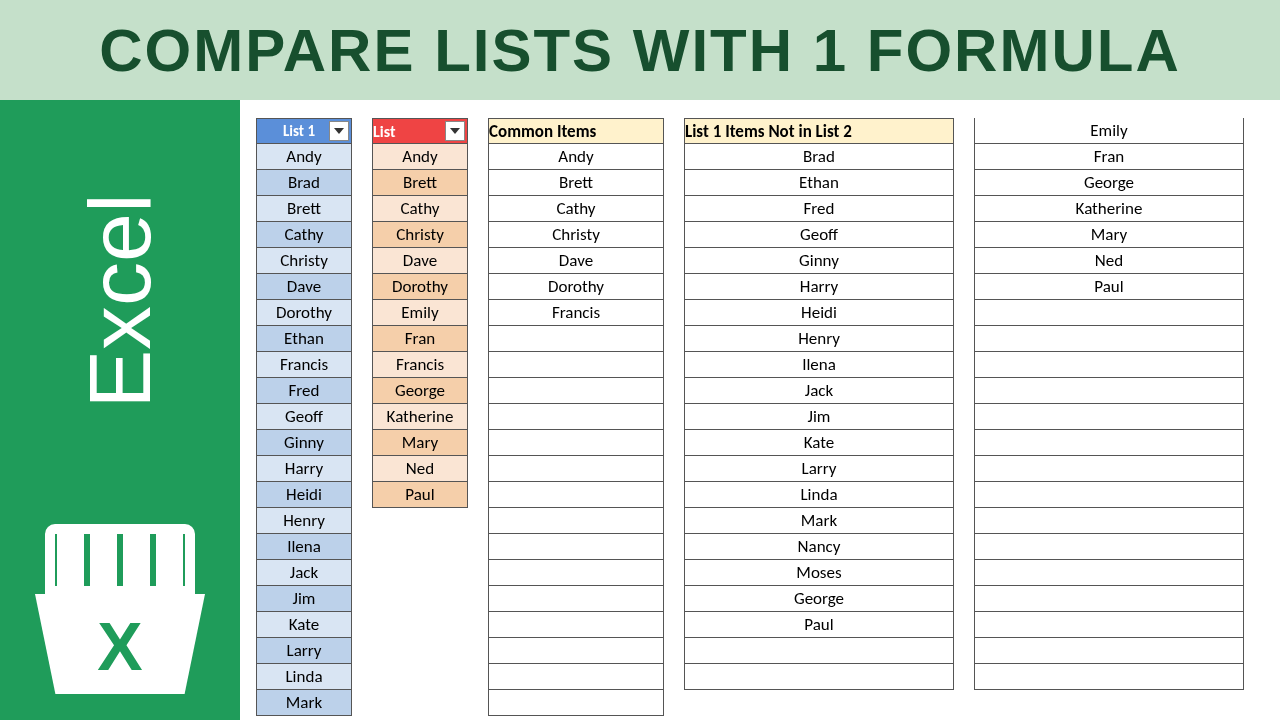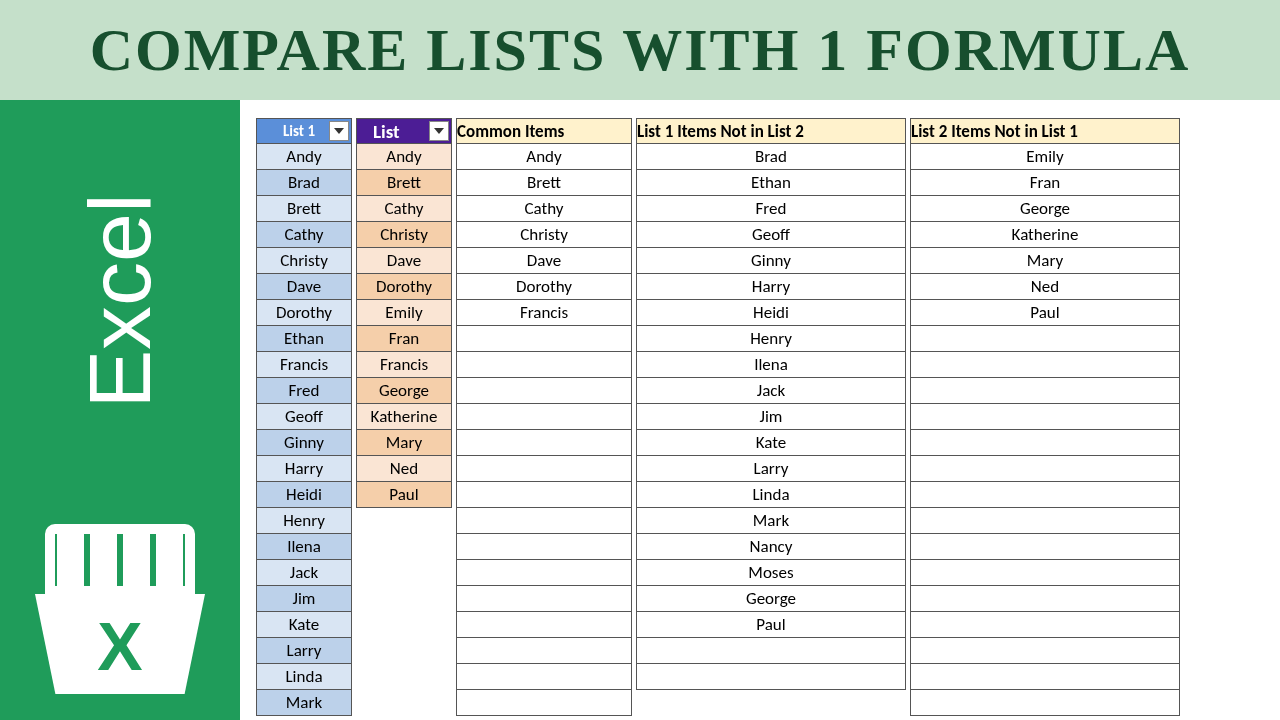--- a/index.html
+++ b/index.html
@@ -1,31 +1,31 @@
 <!DOCTYPE html>
 <html><head>
 <meta charset="utf-8">
 <style>
 *{box-sizing:border-box;margin:0;padding:0}
 body{width:1280px;height:720px;font-family:Calibri,Arial,sans-serif;background:#fff;overflow:hidden}
 .banner{height:100px;background:#c5e0ca;display:flex;align-items:center;justify-content:center}
-.banner-text{font-family:Liberation Serif, serif;font-weight:900;font-size:60px;letter-spacing:2px;color:#174f2e;text-transform:uppercase}
+.banner-text{font-family:Liberation Sans, sans-serif;font-weight:900;font-size:60px;letter-spacing:2px;color:#174f2e;text-transform:uppercase}
 .content{display:flex;height:620px}
 .excel-badge{width:240px;background:#1f9c5a;display:flex;flex-direction:column;align-items:center;justify-content:space-between;padding:30px 0 20px}
 .excel-label{transform:rotate(-90deg);color:#fff;font-size:88px;font-weight:300;font-family:"Segoe UI Light","Segoe UI",Arial,sans-serif;white-space:nowrap;margin-top:120px}
 .excel-icon{width:170px;height:170px;position:relative;margin-bottom:6px}
 .tablet{position:absolute;top:0;left:10px;width:150px;height:72px;border:10px solid #fff;border-radius:10px 10px 0 0;display:flex;gap:6px;padding:0 2px}
 .tablet span{flex:1;background:#fff;height:52px}
 .cart{position:absolute;bottom:0;left:0;width:170px;height:100px;background:#fff;clip-path:polygon(0 0,100% 0,88% 100%,12% 100%)}
 .cart-x{position:absolute;left:50%;bottom:18px;transform:translateX(-50%);width:60px;height:60px;font-size:68px;font-weight:900;color:#1f9c5a;font-family:Arial,sans-serif;line-height:60px;text-align:center}
-.tables{display:flex;padding:18px 0 0 16px;gap:4px}
+.tables{display:flex;padding:18px 0 0 16px;gap:20px}
 .col{display:flex;flex-direction:column}
 .hdr{height:26px;display:flex;align-items:center;justify-content:flex-start;font-weight:bold;font-size:17px;color:#000;position:relative;border:1px solid #555}
 .hdr.blue{background:#5b8fd9;color:#fff;font-size:15px;justify-content:flex-start;padding-left:26px}
-.hdr.orange{background:#4c1d95;color:#fff;font-size:19px;justify-content:flex-start;padding-left:16px}
+.hdr.orange{background:#ef4444;color:#fff;font-size:16px;justify-content:flex-start;}
 .hdr.yellow{background:#fff2cc}
 .drop{position:absolute;right:2px;top:2px;width:20px;height:20px;background:#fff;border:1px solid #888;display:flex;align-items:center;justify-content:center}
 .drop::after{content:"";border-left:5px solid transparent;border-right:5px solid transparent;border-top:6px solid #333}
 .cell{height:26px;border:1px solid #555;border-top:none;display:flex;align-items:center;justify-content:center;font-size:17px;color:#000}
 .c1 .cell:nth-child(odd){background:#d9e5f3}
 .c1 .cell:nth-child(even){background:#bcd1ea}
 .c2 .cell:nth-child(odd){background:#fae5d4}
 .c2 .cell:nth-child(even){background:#f5cfaa}
 .w1{width:96px}.w2{width:96px}.w3{width:176px}.w4{width:270px}.w5{width:270px}
 </style>
@@ -153,23 +153,20 @@
           <div class="cell">Mark</div>
           <div class="cell">Nancy</div>
           <div class="cell">Moses</div>
           <div class="cell">George</div>
           <div class="cell">Paul</div>
           <div class="cell"></div>
           <div class="cell"></div>
         </div>
     </div>
     <div class="col w5">
-      <div class="hdr yellow">
-        <span>List 2 Items Not in List 1</span>
-      </div>
       <div id="o2">
           <div class="cell">Emily</div>
           <div class="cell">Fran</div>
           <div class="cell">George</div>
           <div class="cell">Katherine</div>
           <div class="cell">Mary</div>
           <div class="cell">Ned</div>
           <div class="cell">Paul</div>
           <div class="cell"></div>
           <div class="cell"></div>

